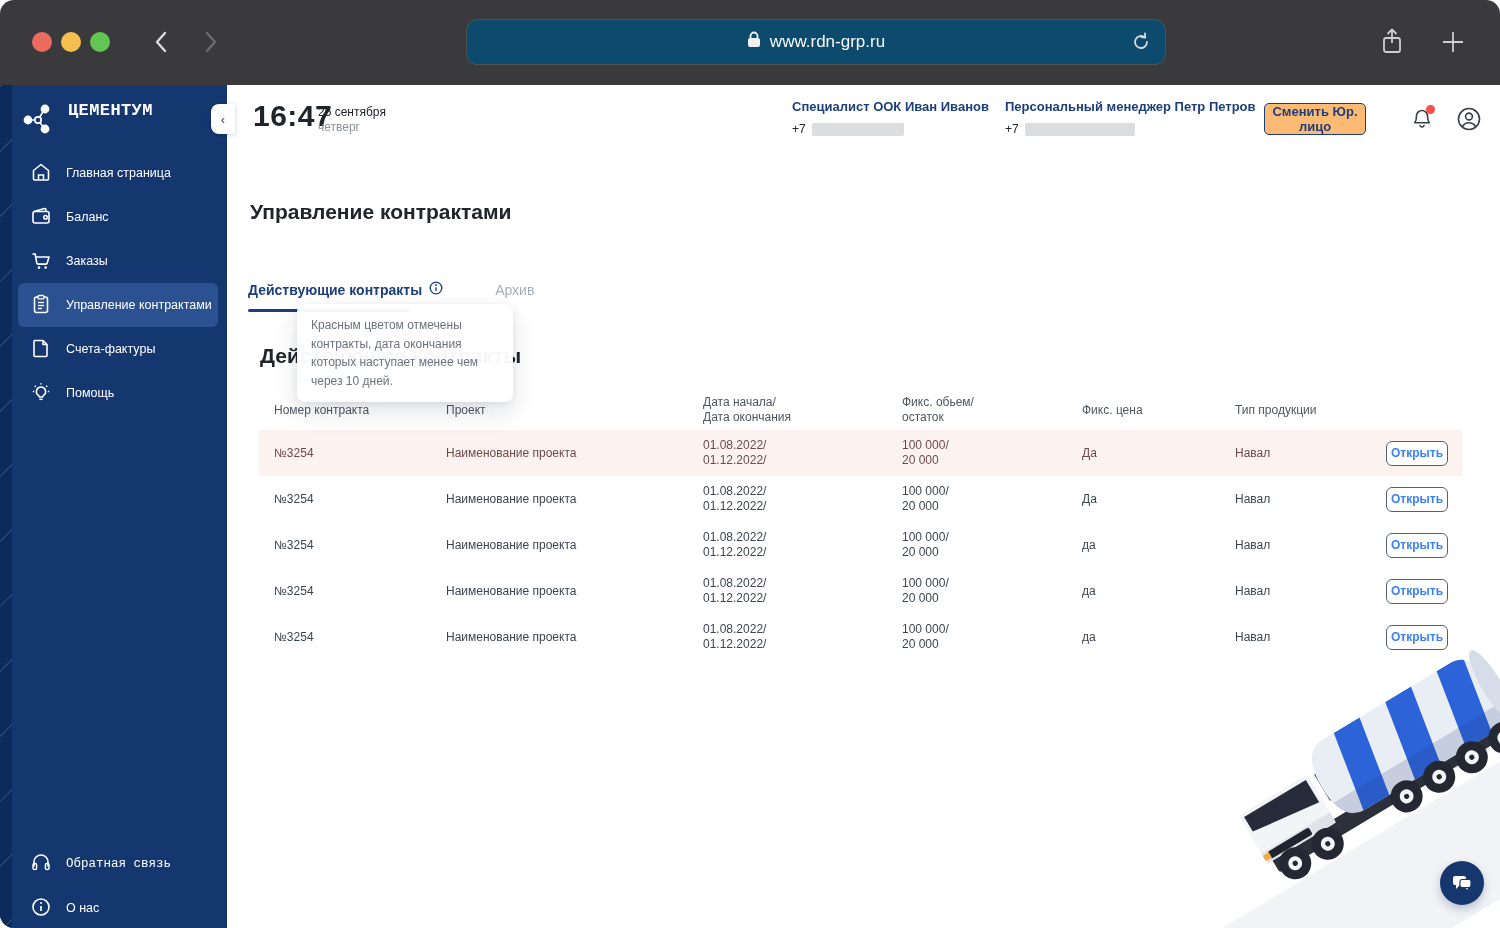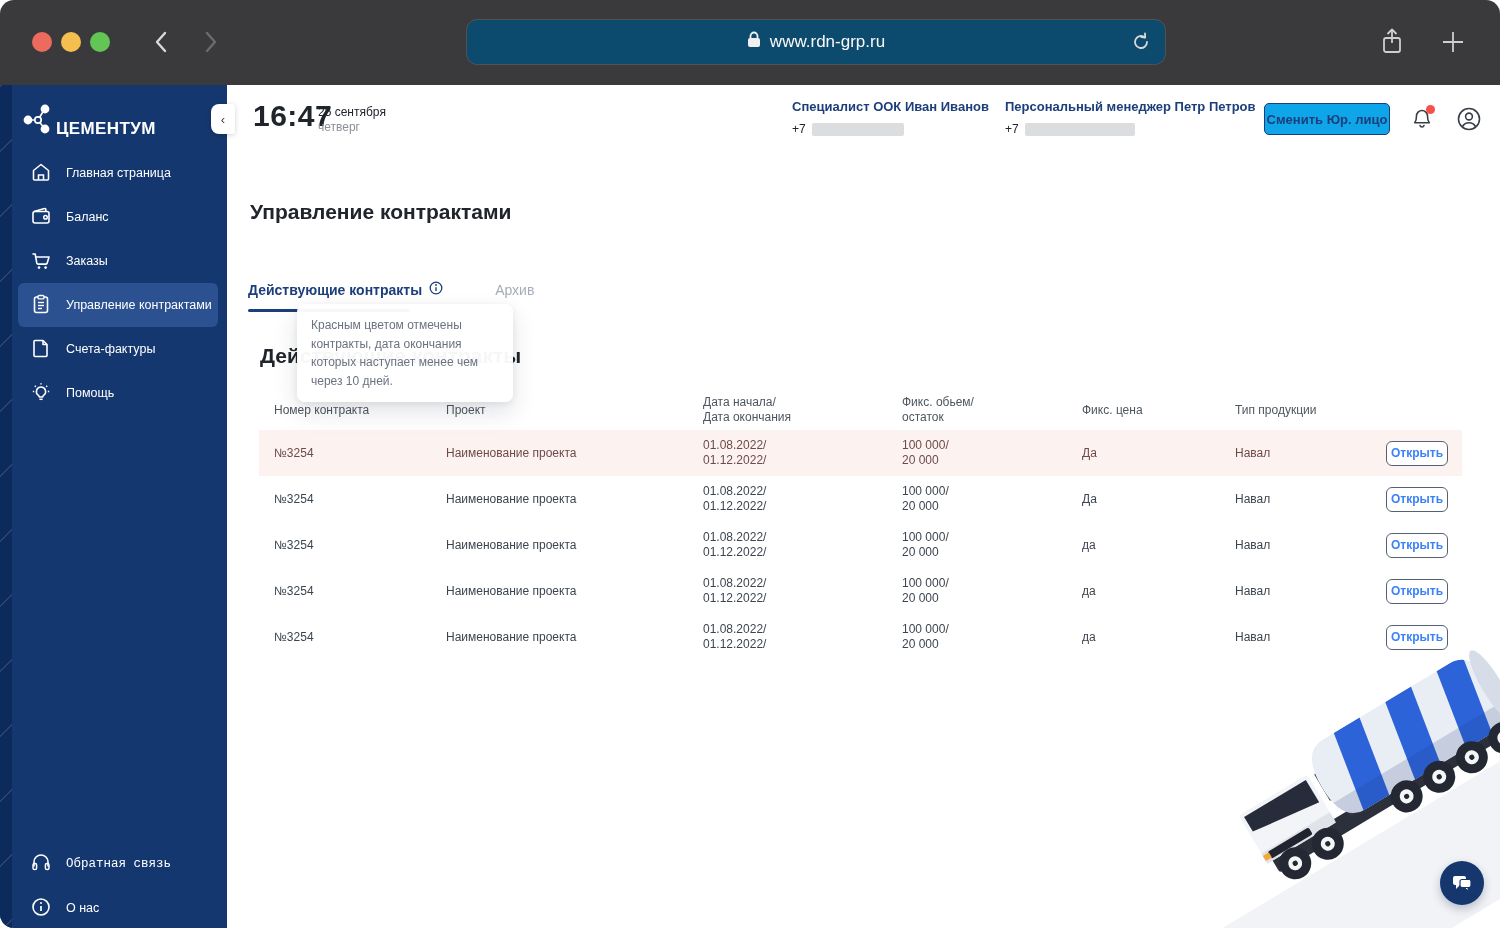--- a/index.html
+++ b/index.html
@@ -37,21 +37,21 @@
 
   #sidebar {
     position:absolute; left:0; top:0; bottom:0; width:227px;
     background:#14376f; color:#fff;
   }
   #sidebar .edge-strip {
     position:absolute; left:0; top:0; bottom:0; width:12px;
     background:#0d2a5c;
     background-image:repeating-linear-gradient(135deg, rgba(255,255,255,0.12) 0 1.5px, transparent 1.5px 46px);
   }
-  #logo { position:absolute; left:22px; top:16px; display:flex; align-items:flex-end; gap:0; }
+  #logo { position:absolute; left:22px; top:16px; display:flex; align-items:flex-start; gap:12px;font-family:Liberation Mono, monospace; }
   #logo .logo-text { font-size:17px; font-weight:800; letter-spacing:.4px; color:#fff; }
   #collapse-btn {
     position:absolute; left:211px; top:19px; width:24px; height:30px;
     background:#fff; border:none; border-radius:8px 3px 3px 8px;
     box-shadow:0 1px 5px rgba(0,0,0,.18); color:#444; font-size:13px;
     cursor:pointer; z-index:5; display:flex; align-items:center; justify-content:center;
   }
   .nav-item {
     position:absolute; left:18px; width:200px; height:44px; border-radius:6px;
     display:flex; align-items:center; gap:14px; padding-left:12px;
@@ -71,22 +71,22 @@
   .contact { position:absolute; top:14px; }
   #contact1 { left:565px; }
   #contact2 { left:778px; }
   .contact .cname { font-size:13px; font-weight:600; color:#1c3e7a; white-space:nowrap; }
   .contact .cphone { margin-top:8px; display:flex; align-items:center; gap:6px; font-size:12px; color:#20242b; }
   .redacted { height:13px; background:#dcdddf; border-radius:2px; }
   #contact1 .redacted { width:92px; }
   #contact2 .redacted { width:110px; }
 
   #change-entity-btn {
-    position:absolute; left:1037px; top:18px; width:126px; height:32px;
-    background:#0ea5e9; border:1.5px solid #1c3e7a; border-radius:5px;
+    position:absolute; left:1037px; top:18px; width:102px; height:32px;
+    background:#fdba74; border:1.5px solid #1c3e7a; border-radius:5px;
     color:#1c3e7a; font-size:13px; font-weight:600; cursor:pointer;
     font-family:"Liberation Sans", sans-serif;
   }
   #bell-btn { position:absolute; left:1180px; top:20px; width:30px; height:30px; cursor:pointer; background:none; border:none; }
   #bell-btn .dot { position:absolute; right:2px; top:0; width:9px; height:9px; border-radius:50%; background:#f4504c; }
   #profile-btn { position:absolute; left:1228px; top:20px; width:28px; height:28px; cursor:pointer; background:none; border:none; }
 
   #page-title { position:absolute; left:23px; top:115px; font-size:21px; font-weight:700; color:#20242b; }
 
   

